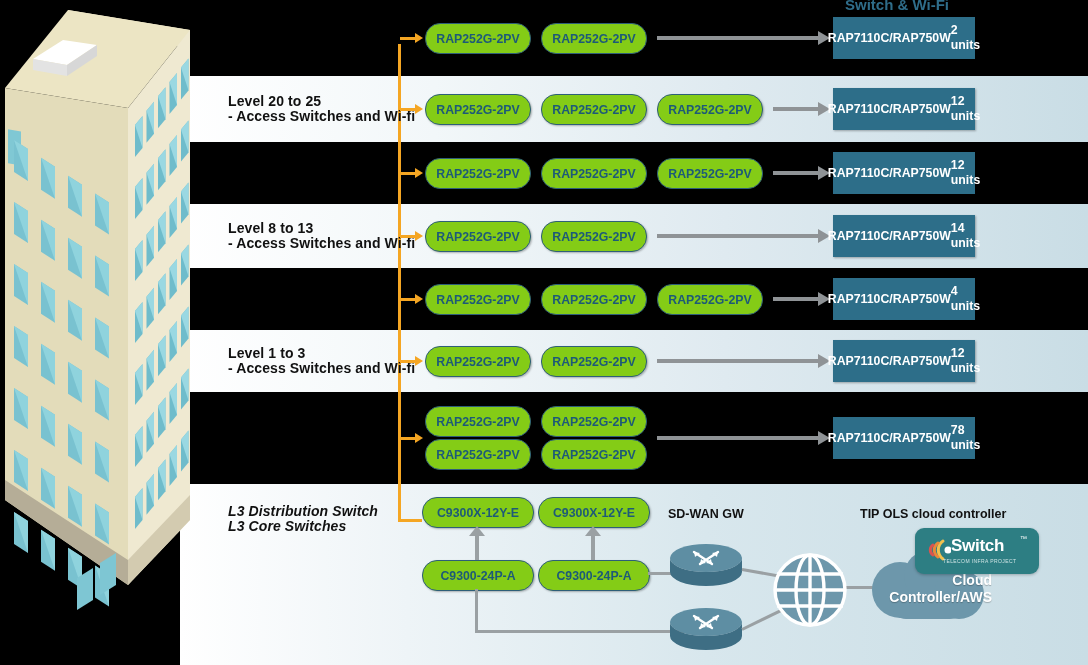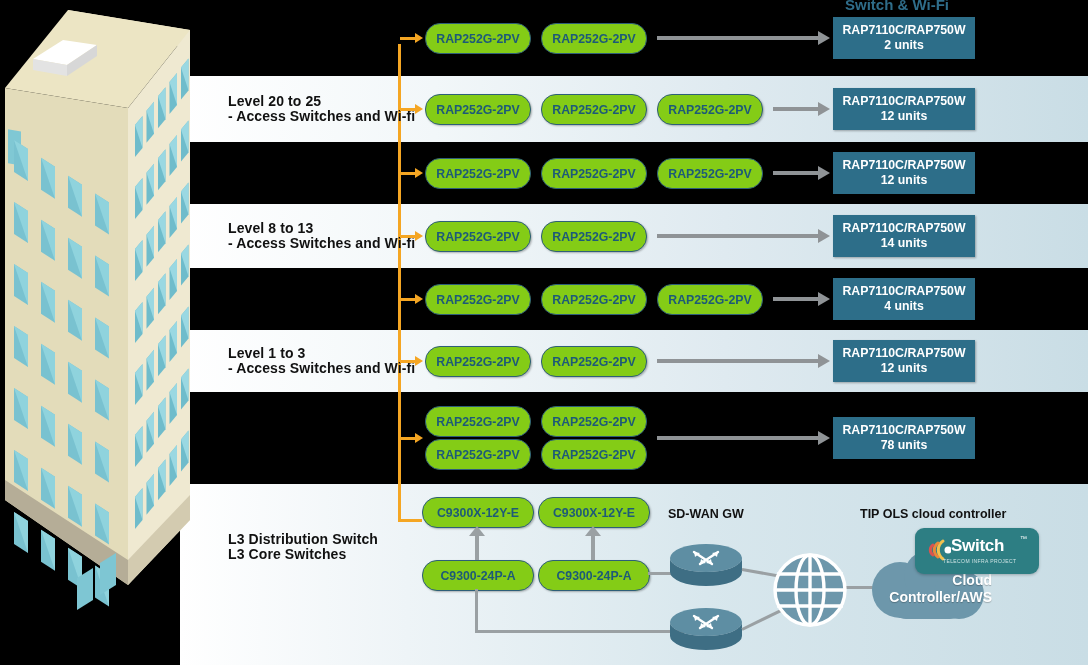--- a/index.html
+++ b/index.html
@@ -28,21 +28,21 @@
   #trunk-elbow{position:absolute;left:398px;top:519px;width:24px;height:3px;background:#f5a623;}
 
   
   .pill{position:absolute;height:29px;border:1.6px solid #2e5f78;border-radius:15px;
         background:#84cc16;color:#1d5a78;font-size:12.3px;font-weight:bold;
         display:flex;align-items:center;justify-content:center;
         box-shadow:1px 1px 2px rgba(0,0,0,.28);}
 
   
   .apbox{position:absolute;background:#2d6e89;color:#fff;font-size:12.3px;font-weight:bold;
-         display:flex;flex-direction:column;align-items:center;justify-content:center;
+         display:flex;flex-direction:row;align-items:center;justify-content:center;
          line-height:15px;box-shadow:1px 1px 2px rgba(0,0,0,.3);}
   .apbox .l2{font-weight:bold;}
 
   
   .garrow{position:absolute;height:4px;background:#8f9396;}
   .garrow::after{content:"";position:absolute;right:-11px;top:-5px;width:0;height:0;
     border-top:7px solid transparent;border-bottom:7px solid transparent;border-left:12px solid #8f9396;}
 
   
   .upArrow{position:absolute;width:4px;background:#9aa0a3;}
@@ -303,21 +303,21 @@
       <div class="pill" style="left: 541px; top: 406px; width: 104px;">RAP252G-2PV</div>
       <div class="pill" style="left: 425px; top: 439px; width: 104px;">RAP252G-2PV</div>
       <div class="pill" style="left: 541px; top: 439px; width: 104px;">RAP252G-2PV</div>
       <div class="garrow" style="left: 657px; top: 436px; width: 162px;"></div>
       <div class="apbox" style="left: 833px; top: 417px; width: 142px; height: 42px;">
         <div>RAP7110C/RAP750W</div>
         <div class="l2">78 units</div>
       </div>
     </div>
 
-  <div class="rowlabel" style="top:532px;">L3 Distribution Switch
+  <div class="rowlabel" style="top:504px;font-style:italic;">L3 Distribution Switch
 L3 Core Switches</div>
 
   <div class="pill" style="left:422px;top:497px;width:110px;">C9300X-12Y-E</div>
   <div class="pill" style="left:538px;top:497px;width:110px;">C9300X-12Y-E</div>
 
   <div class="pill" style="left:422px;top:560px;width:110px;">C9300-24P-A</div>
   <div class="pill" style="left:538px;top:560px;width:110px;">C9300-24P-A</div>
 
   <div class="upArrow" style="left:475px;top:535px;height:25px;"></div>
   <div class="upArrow" style="left:591px;top:535px;height:25px;"></div>

